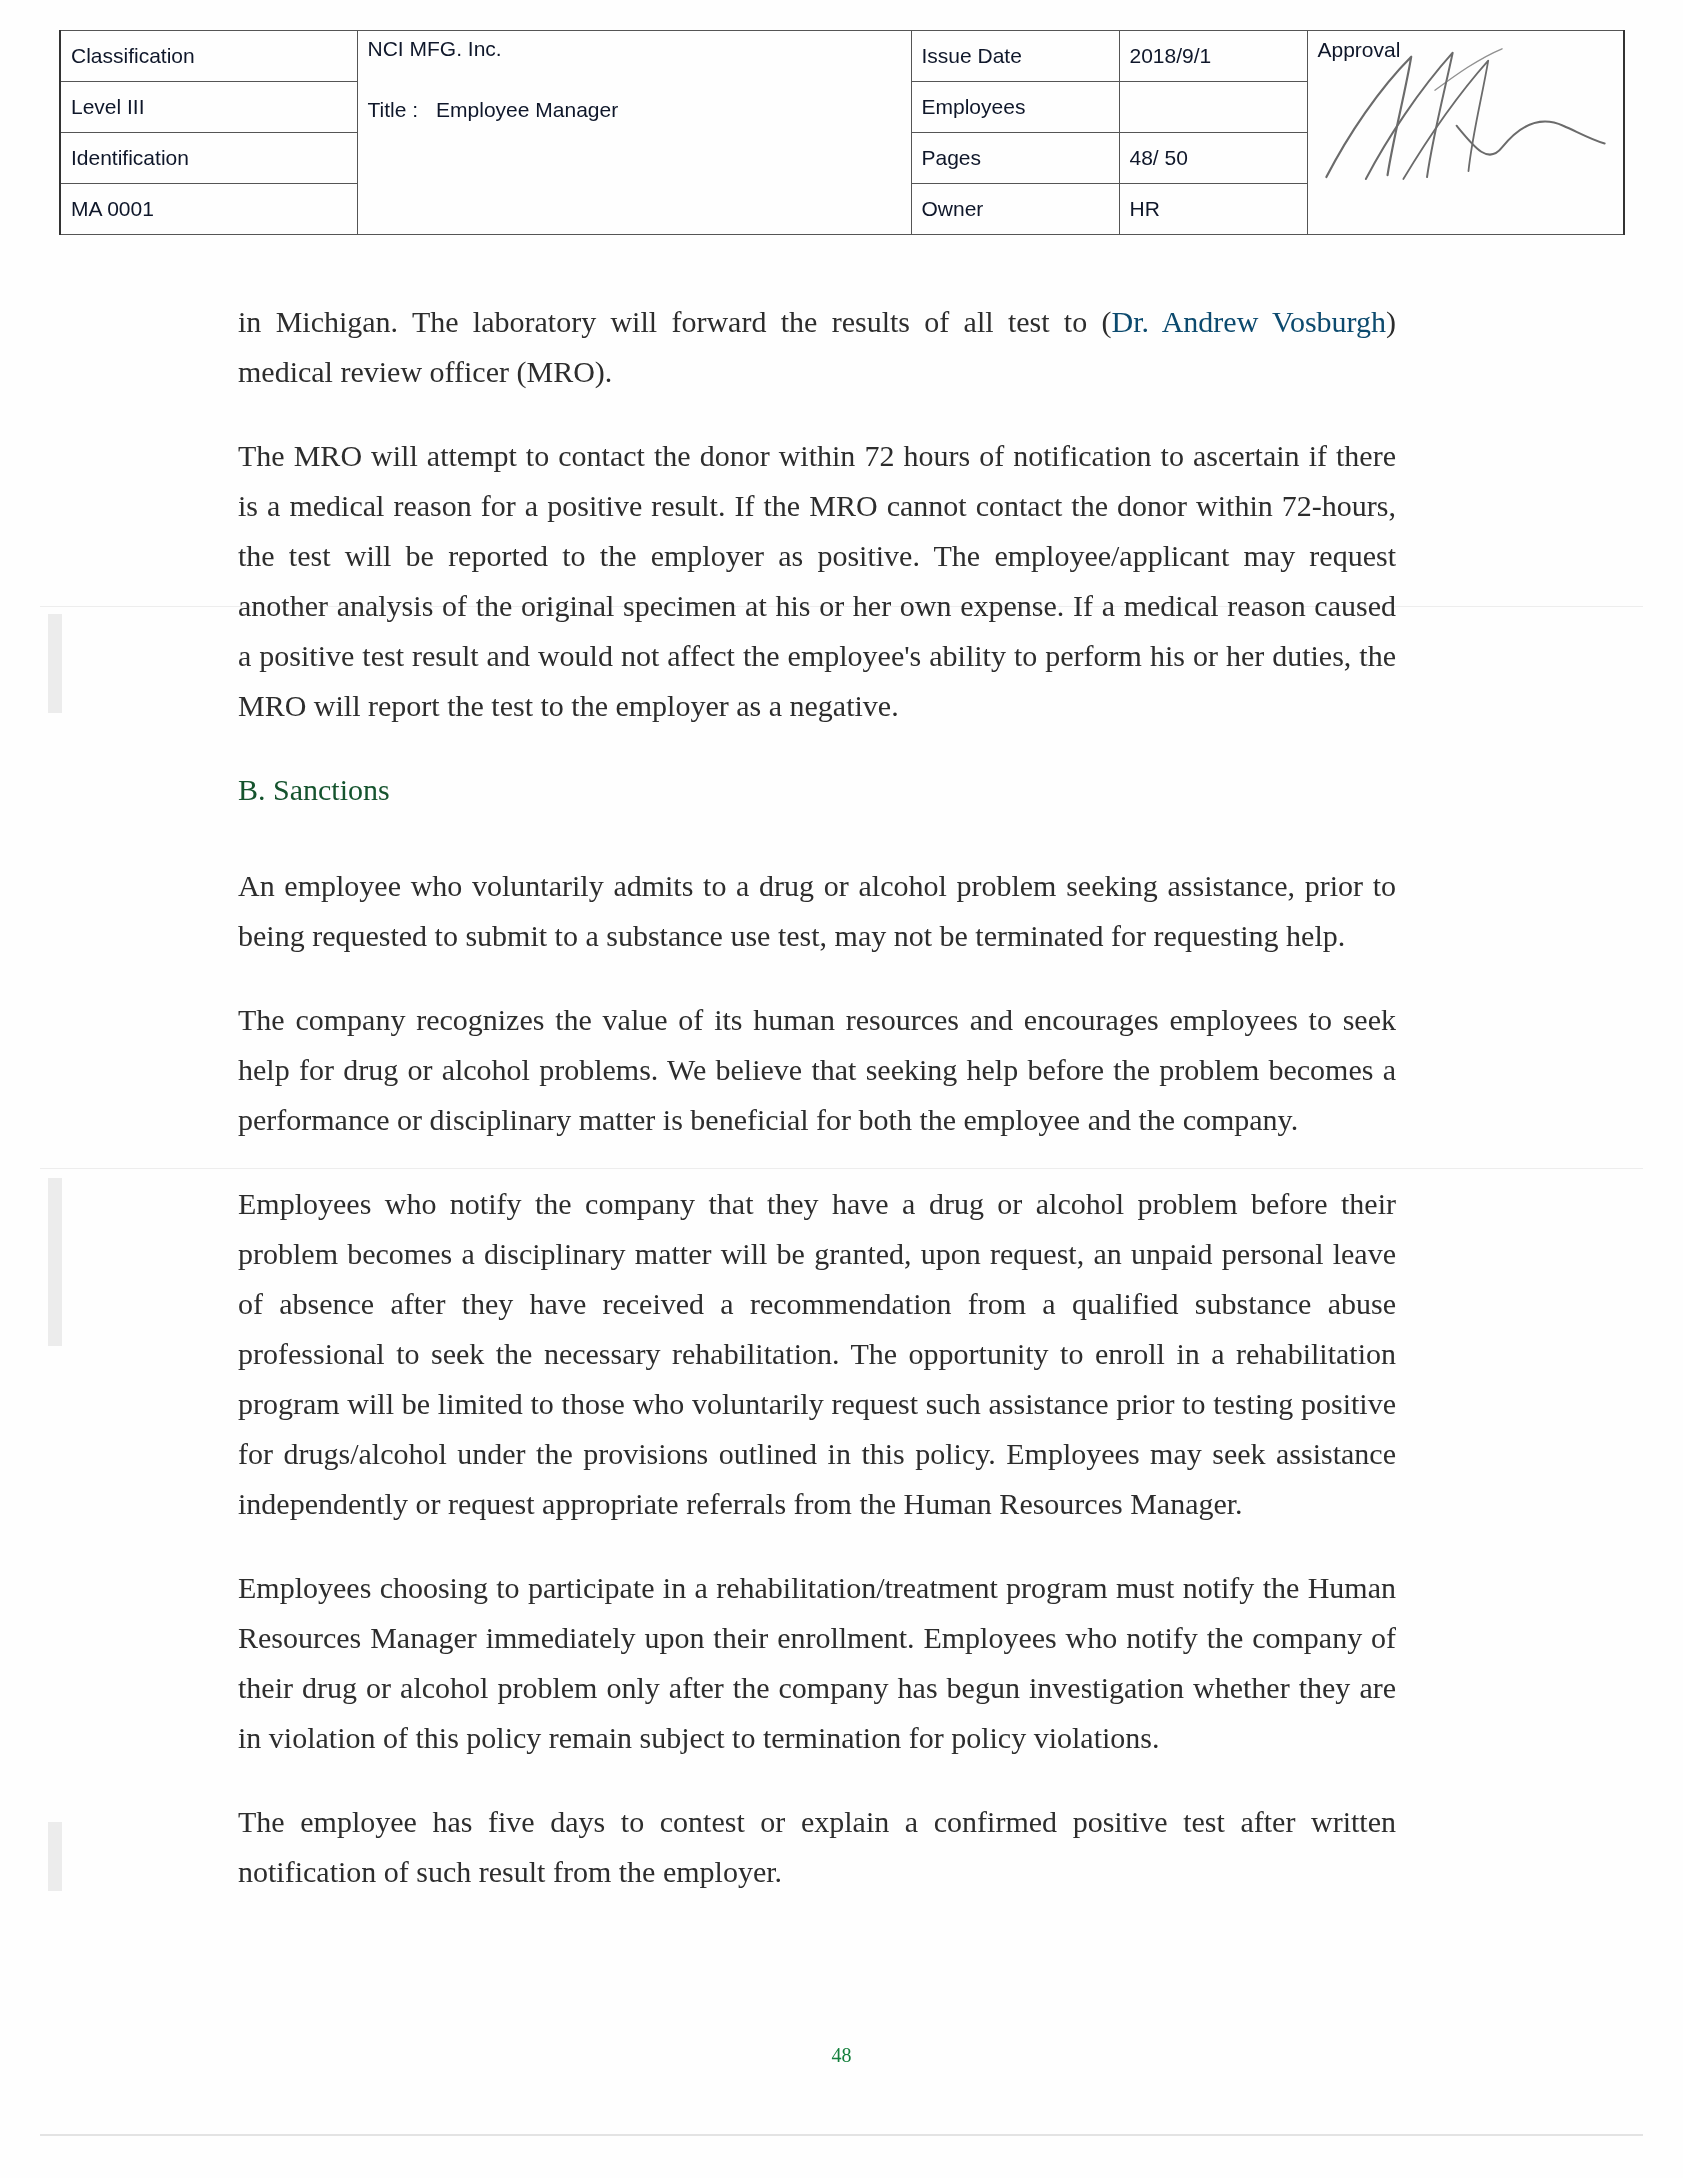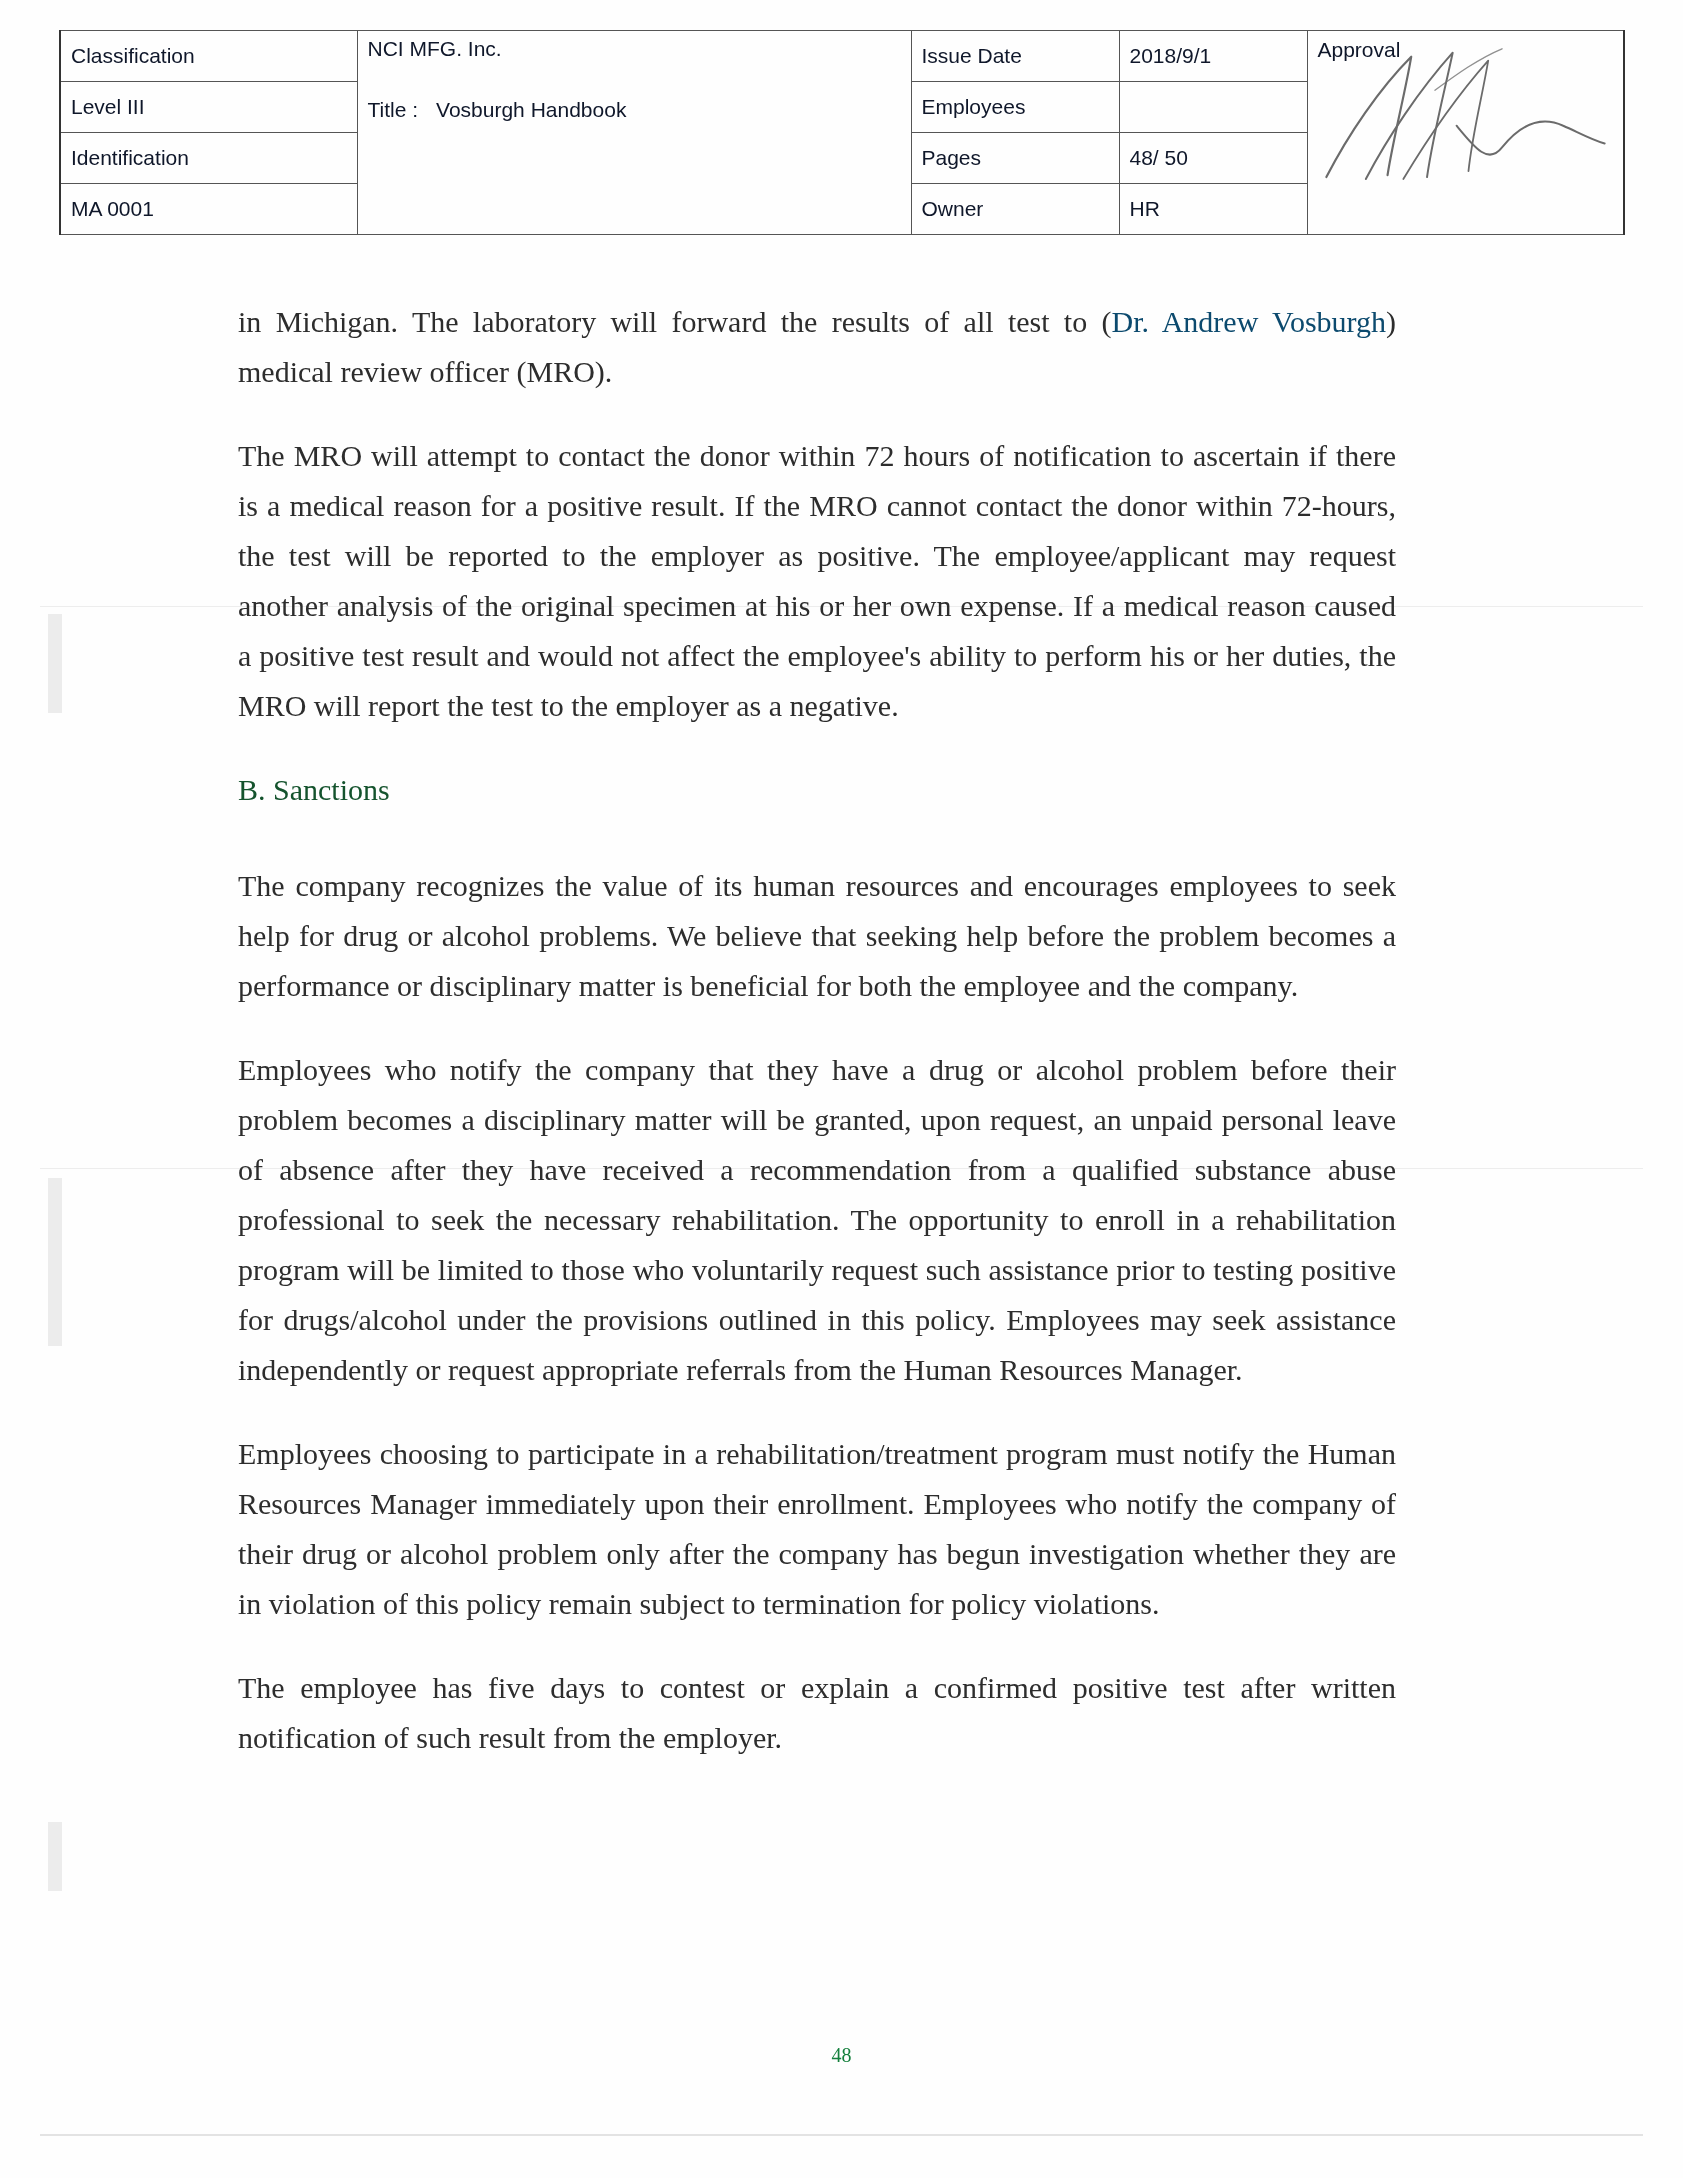--- a/index.html
+++ b/index.html
@@ -163,21 +163,21 @@
         <col class="col-c">
         <col class="col-d">
         <col class="col-e">
     </colgroup>
     <tbody>
       <tr>
         <td class="thick-left">Classification</td>
         <td rowspan="4" class="cell-title" style="vertical-align: top;">
           <div>NCI MFG. Inc.</div>
           <div style="margin-top:38px;">
-            <span class="title-label">Title :</span><span>Vosburgh Handbook</span>
+            <span class="title-label">Title :</span><span>Employee Manager</span>
           </div>
         </td>
         <td>Issue Date</td>
         <td>2018/9/1</td>
         <td rowspan="4" class="approval-cell thick-right">
           <span class="approval-label">Approval</span>
           <span class="signature">
             <svg width="317" height="150" viewBox="0 0 320 152" xmlns="http://www.w3.org/2000/svg">
               <g fill="none" stroke="#6b6b6b" stroke-width="2.2" stroke-linecap="round" stroke-linejoin="round">
                 <path d="M18 148 C 40 105, 72 58, 104 26 C 98 62, 86 108, 80 146"></path>
@@ -209,20 +209,21 @@
   </table>
 
   <div class="body-area">
 
     <p class="para gap-md"><span>in Michigan. The laboratory will forward the results of all test to (</span><span class="faded">Dr. Andrew Vosburgh</span><span>) medical review officer (MRO).</span></p>
 
     <p class="para gap-md">The MRO will attempt to contact the donor within 72 hours of notification to ascertain if there is a medical reason for a positive result.  If the MRO cannot contact the donor within 72-hours, the test will be reported to the employer as positive.  The employee/applicant may request another analysis of the original specimen at his or her own expense.  If a medical reason caused a positive test result and would not affect the employee's ability to perform his or her duties, the MRO will report the test to the  employer as a negative.</p>
 
     <p class="heading gap-md">B. Sanctions</p>
 
+    <p class="para gap-md">An employee who voluntarily admits to a drug or alcohol problem seeking assistance, prior to being requested to submit to a substance use test, may not be terminated for requesting help.</p>
 
     <p class="para gap-md">The company recognizes the value of its human resources and encourages employees to seek help for drug or alcohol problems.  We believe that seeking help before the problem becomes a performance or disciplinary matter is beneficial for both the employee and the company.</p>
 
     <p class="para gap-md">Employees who notify the company that they have a drug or alcohol problem before their problem becomes a disciplinary matter will be granted, upon request, an unpaid personal leave of absence after they have received a recommendation from a qualified substance abuse professional to seek the necessary rehabilitation.    The opportunity to enroll in a rehabilitation program will be limited to those who voluntarily request such assistance prior to testing positive for drugs/alcohol under the provisions outlined in this policy.  Employees may seek assistance independently or request appropriate referrals from the Human Resources Manager.</p>
 
     <p class="para gap-md">Employees choosing to participate in a rehabilitation/treatment program must notify the Human Resources Manager immediately upon their enrollment.  Employees who notify the company of their drug or alcohol problem only after the company has begun investigation whether they are in violation of this policy remain subject to termination for policy violations.</p>
 
     <p class="para">The employee has five days to contest or explain a confirmed positive test after written notification of such result from the employer.</p>
   </div>
 

